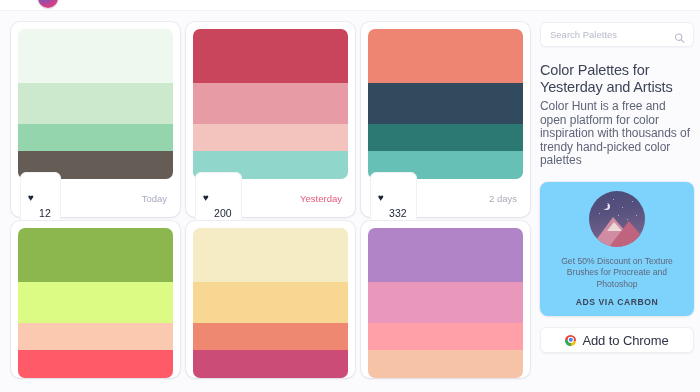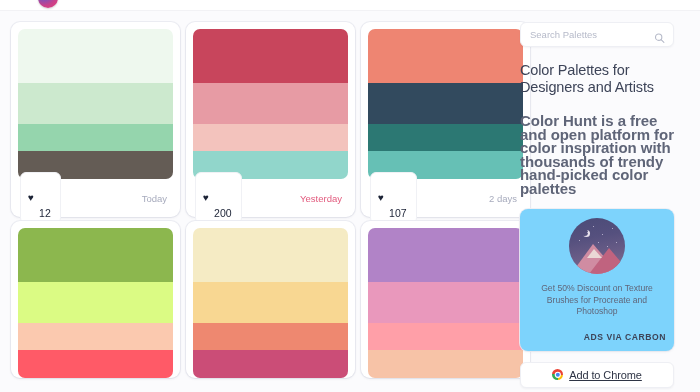--- a/index.html
+++ b/index.html
@@ -120,21 +120,21 @@
   .card-date {
     font-size: 9.5px;
     color: #a7abbd;
     padding-right: 4px;
   }
   .card-date.accent { color: #e25b7e; text-align: right; }
 
   
   .sidebar {
     position: absolute;
-    left: 520px;
+    left: 540px;
     top: 22px;
     width: 154px;
   }
   .search-box {
     position: relative;
     height: 25px;
     border-radius: 6px;
     background: #ffffff;
     border: 1px solid #eeeff4;
     box-shadow: 0 1px 2px rgba(30,32,60,0.04);
@@ -167,26 +167,25 @@
 
   .side-title {
     margin-top: 15px;
     font-size: 14.5px;
     line-height: 17px;
     color: #3d4458;
     font-weight: 400;
     letter-spacing: -.15px;
   }
   .side-desc {
-    margin-top: 18px;
-    font-size: 15px;
+    margin-top: 4px;
+    font-size: 12px;
     line-height: 13.5px;
     color: #5f6578;
     letter-spacing: -.05px;
-    font-weight: bold;
   }
 
   .ad-card {
     margin-top: 14px;
     background: #7dd3fc;
     border-radius: 8px;
     box-shadow: 0 1px 3px rgba(30,32,60,0.06), 0 0 0 1px rgba(238,239,245,0.9);
     padding: 9px 8px 9px 8px;
     box-sizing: border-box;
     text-align: center;
@@ -239,26 +238,25 @@
     border-right: 8px solid transparent;
     border-bottom: 9px solid #ead9d6;
   }
   .ad-text {
     margin-top: 9px;
     font-size: 8.6px;
     line-height: 11.5px;
     color: #60667a;
   }
   .ad-brand {
-    margin-top: 14px;
+    margin-top: 7px;
     font-size: 8.6px;
     font-weight: 700;
     color: #3d4458;
     letter-spacing: .55px;
-    text-align: right;
   }
 
   .ext-text {
     margin-top: 16px;
     font-size: 9.7px;
     line-height: 13.5px;
     color: #5f6578;
   }
   .chrome-btn {
     margin-top: 11px;
@@ -285,24 +283,23 @@
     content: "";
     position: absolute;
     left: 50%; top: 50%;
     transform: translate(-50%,-50%);
     width: 4.4px; height: 4.4px;
     border-radius: 50%;
     background: #4285f4;
     box-shadow: 0 0 0 1.1px #ffffff;
   }
   .chrome-label {
-    font-size: 11px;
+    font-size: 13px;
     color: #2e3445;
     letter-spacing: -.1px;
-    text-decoration: underline;
   }
 </style>
 </head>
 <body>
 
 <div id="app">
 
   <div class="topbar">
     <div class="logo"></div>
   </div>
@@ -343,21 +340,21 @@
       <div class="card">
         <div class="swatches">
           <div class="swatch" style="background: rgb(238, 133, 114); height: 54px;"></div>
           <div class="swatch" style="background: rgb(50, 74, 94); height: 40.5px;"></div>
           <div class="swatch" style="background: rgb(44, 120, 115); height: 27px;"></div>
           <div class="swatch" style="background: rgb(102, 192, 181); height: 28.5px;"></div>
         </div>
         <div class="card-foot">
           <div class="like-btn">
             <span class="heart">♥</span>
-            <span class="like-count">107</span>
+            <span class="like-count">332</span>
           </div>
           <span class="card-date">2 days</span>
         </div>
       </div>
       <div class="card">
         <div class="swatches">
           <div class="swatch" style="background: rgb(140, 183, 78); height: 54px;"></div>
           <div class="swatch" style="background: rgb(219, 251, 132); height: 40.5px;"></div>
           <div class="swatch" style="background: rgb(251, 201, 175); height: 27px;"></div>
           <div class="swatch" style="background: rgb(255, 90, 103); height: 28.5px;"></div>
@@ -386,21 +383,21 @@
     <div class="search-box">
       <input class="search-input" type="text" placeholder="Search Palettes" style="">
       <span class="search-icon">
         <svg viewBox="0 0 16 16" width="11" height="11" fill="none" stroke="currentColor" stroke-width="1.6">
           <circle cx="6.8" cy="6.8" r="4.6"></circle>
           <line x1="10.3" y1="10.3" x2="14.4" y2="14.4" stroke-linecap="round"></line>
         </svg>
       </span>
     </div>
 
-    <div class="side-title">Color Palettes for Designers and Artists</div>
+    <div class="side-title">Color Palettes for Yesterday and Artists</div>
     <div class="side-desc">Color Hunt is a free and open platform for color inspiration with thousands of trendy hand-picked color palettes</div>
 
     <div class="ad-card">
       <div class="ad-img">
         <span class="star" style="left:10px;top:22px"></span>
         <span class="star" style="left:24px;top:8px"></span>
         <span class="star" style="left:33px;top:16px"></span>
         <span class="star" style="left:43px;top:10px"></span>
         <span class="star" style="left:47px;top:24px"></span>
         <span class="star" style="left:18px;top:14px"></span>

